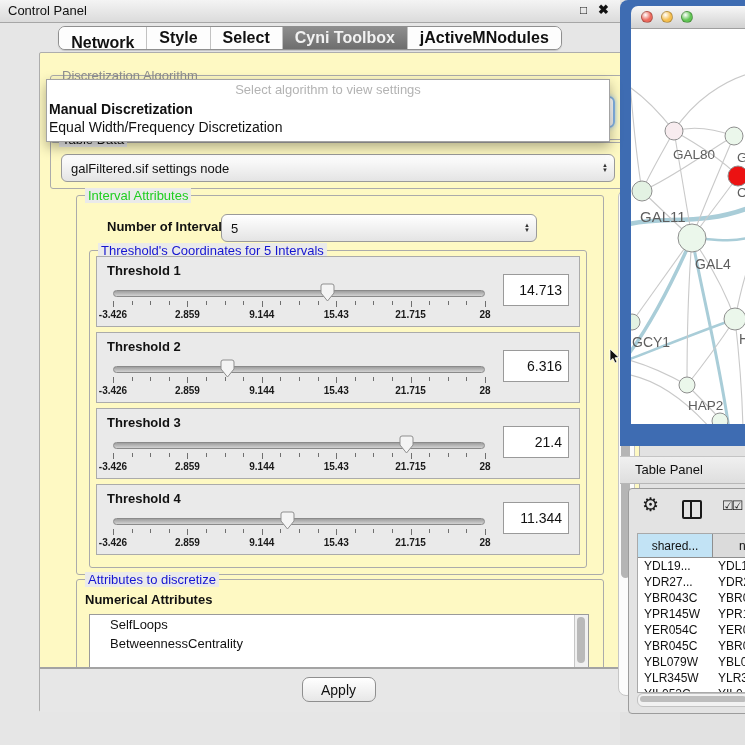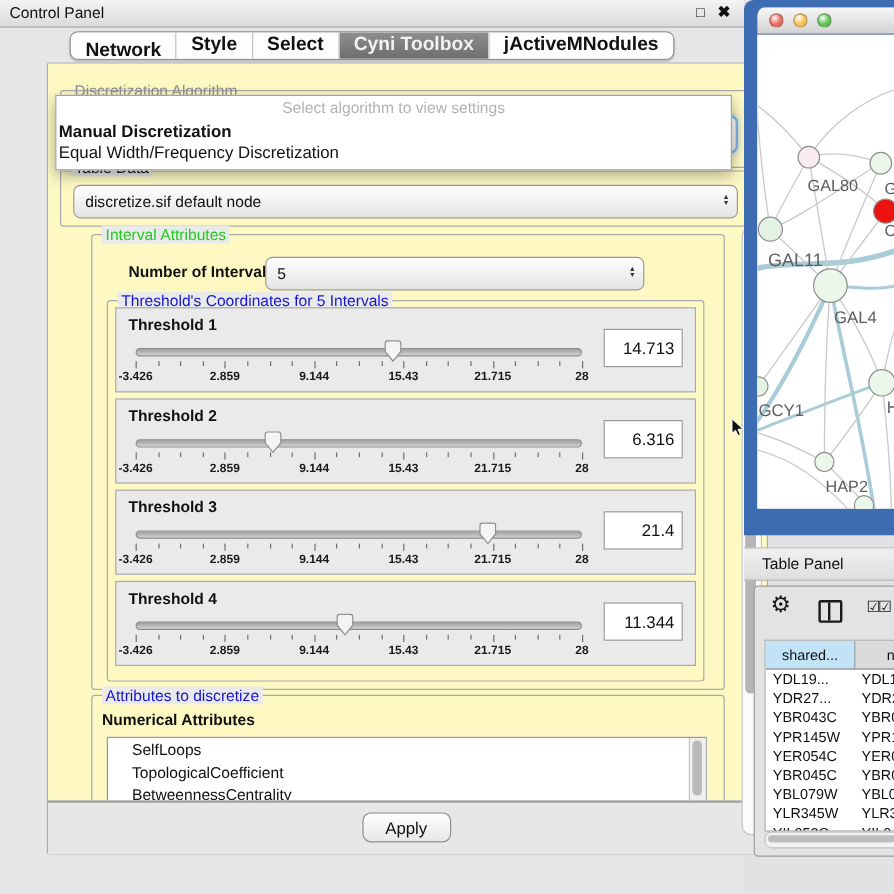--- a/index.html
+++ b/index.html
@@ -166,21 +166,21 @@
           <div class="popup-prompt">Select algorithm to view settings</div>
           <div id="popup-items">
               <div class="popup-item first">Manual Discretization</div>
               <div class="popup-item">Equal Width/Frequency Discretization</div>
             </div>
         </div>
 
         <div class="group tdata-group">
           <span class="gtitle">Table Data</span>
           <div class="combo tdata-combo">
-            <span class="cval">discretize.sif default node</span>
+            <span class="cval">galFiltered.sif settings node</span>
             <span class="stepper">
                 <i></i>
                 <u></u>
               </span>
           </div>
         </div>
 
         <div class="group int-group">
           <span class="gtitle">Interval Attributes</span>
           <span class="noi-label">Number of Intervals</span>
@@ -345,21 +345,20 @@
               </div>
           </div>
         </div>
 
         <div class="group attr-group">
           <span class="gtitle">Attributes to discretize</span>
           <span class="attr-title">Numerical Attributes</span>
           <div class="listbox">
             <div id="attr-items">
                 <div class="listitem">SelfLoops</div>
-                <div class="listitem">TopologicalCoefficient</div>
                 <div class="listitem">BetweennessCentrality</div>
               </div>
             <div class="vsb">
                 <div class="thumb"></div>
               </div>
           </div>
         </div>
 
       </div>
 

